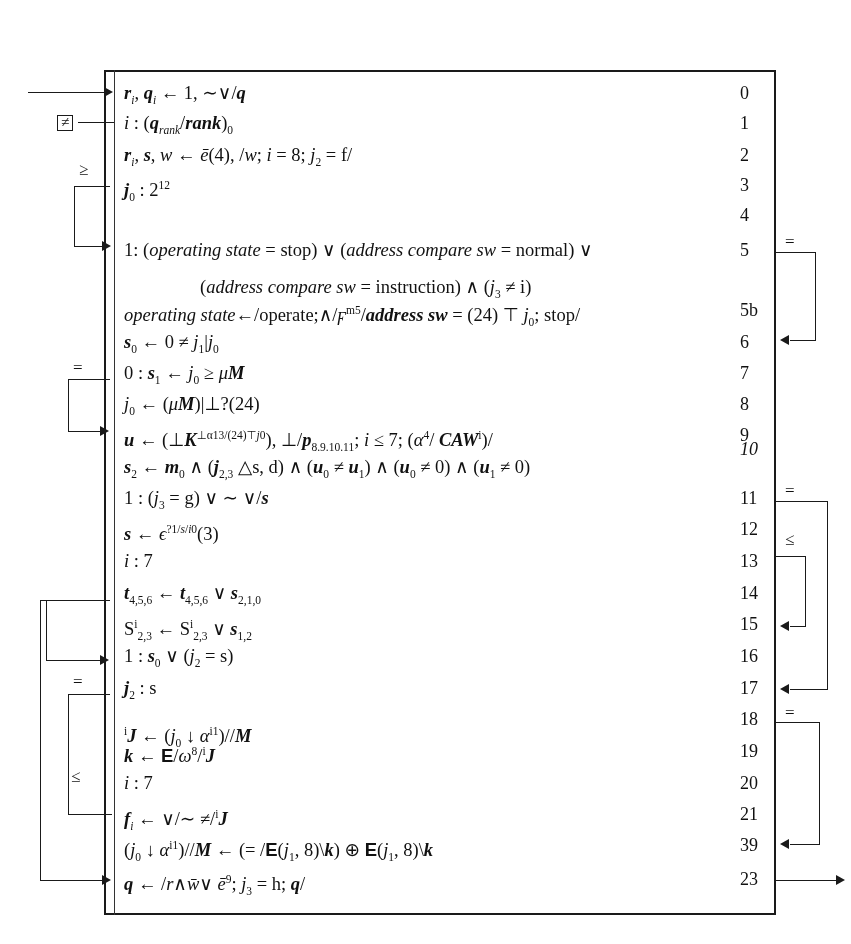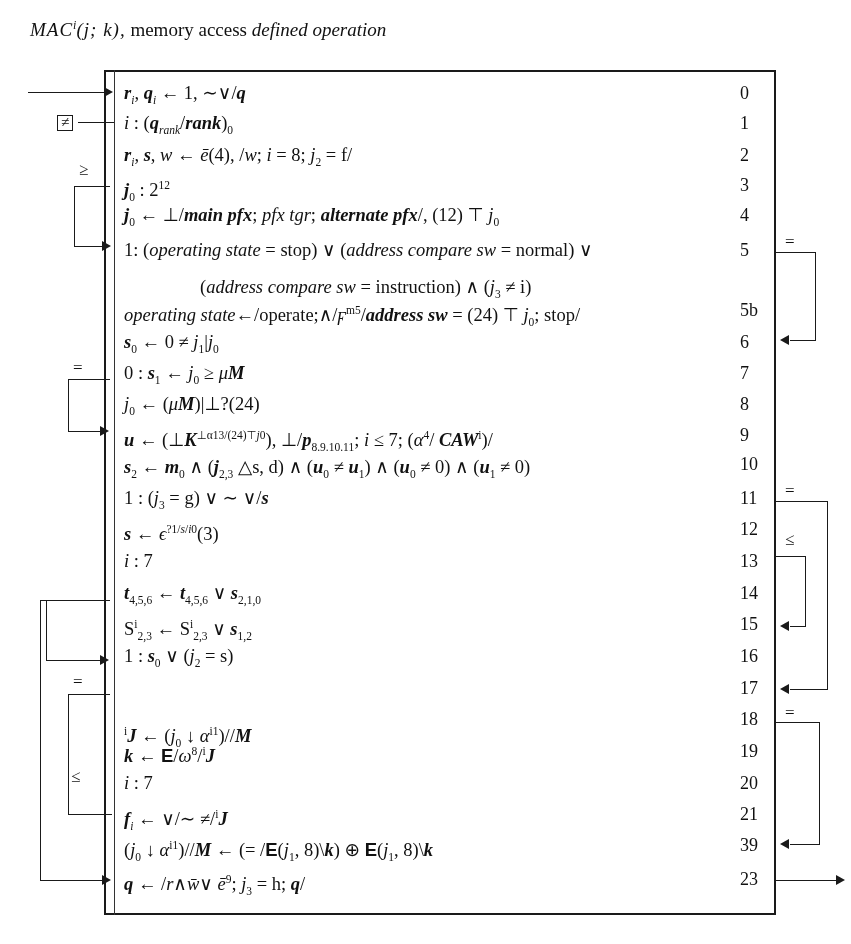--- a/index.html
+++ b/index.html
@@ -125,25 +125,20 @@
     font-size: 15px;
     background: #fff;
     line-height: 13px;
   }
 </style>
 </head>
 <body>
 
 <div id="page">
 
-  <div class="caption">
-    <span class="mac">MAC</span><span class="sup">i</span><span class="mac">(j; k),</span>
-    <span>memory access</span>
-    <span class="defop">defined operation</span>
-  </div>
 
   <div id="prog-box"></div>
   <div id="inner-rule"></div>
 
   <div class="line" style="top:83px;">
     <span class="txt"><b><i>r</i></b><span class="sub">i</span>, <b><i>q</i></b><span class="sub">i</span> ← 1, ∼∨/<b><i>q</i></b></span>
   </div>
   <div class="num" style="top:83px;">0</div>
 
   <div class="line" style="top:113px;">
@@ -154,23 +149,20 @@
   <div class="line" style="top:145px;">
     <span class="txt"><b><i>r</i></b><span class="sub">i</span>, <b><i>s</i></b>, <i>w</i> ← <i>ē</i>(4), /<i>w</i>; <i>i</i> = 8; <i>j</i><span class="subn">2</span> = f/</span>
   </div>
   <div class="num" style="top:145px;">2</div>
 
   <div class="line" style="top:175px;">
     <span class="txt"><b><i>j</i></b><span class="subn">0</span> : 2<span class="sup">12</span></span>
   </div>
   <div class="num" style="top:175px;">3</div>
 
-  <div class="line" style="top:205px;">
-    <span class="txt"><b><i>j</i></b><span class="subn">0</span> ← ⊥/<b><i>main pfx</i></b>; <i>pfx tgr</i>; <b><i>alternate pfx</i></b>/, (12) ⊤ <i>j</i><span class="subn">0</span></span>
-  </div>
   <div class="num" style="top:205px;">4</div>
 
   <div class="line" style="top:240px;">
     <span class="txt">1: (<i>operating state</i> = stop) ∨ (<i>address compare sw</i> = normal) ∨</span>
   </div>
   <div class="num" style="top:240px;">5</div>
 
   <div class="cont" style="top:276px;">
     (<i>address compare sw</i> = instruction) ∧ (<i>j</i><span class="subn">3</span> ≠ i)
   </div>
@@ -196,21 +188,21 @@
   <div class="num" style="top:394px;">8</div>
 
   <div class="line" style="top:425px;">
     <span class="txt"><b><i>u</i></b> ← (⊥<b><i>K</i></b><span class="sup">⊥α13/(24)⊤<i>j</i>0</span>), ⊥/<b><i>p</i></b><span class="subn">8.9.10.11</span>; <i>i</i> ≤ 7; (<i>α</i><span class="sup">4</span>/ <b><i>CAW</i></b><span class="sup">i</span>)/</span>
   </div>
   <div class="num" style="top:425px;">9</div>
 
   <div class="line" style="top:457px;">
     <span class="txt"><b><i>s</i></b><span class="subn">2</span> ← <b><i>m</i></b><span class="subn">0</span> ∧ (<b><i>j</i></b><span class="subn">2,3</span> △s, d) ∧ (<b><i>u</i></b><span class="subn">0</span> ≠ <b><i>u</i></b><span class="subn">1</span>) ∧ (<b><i>u</i></b><span class="subn">0</span> ≠ 0) ∧ (<b><i>u</i></b><span class="subn">1</span> ≠ 0)</span>
   </div>
-  <div class="num" style="top:454px;">10</div>
+  <div class="num" style="top:439px;font-style:italic;">10</div>
 
   <div class="line" style="top:488px;">
     <span class="txt">1 : (<i>j</i><span class="subn">3</span> = g) ∨ ∼ ∨/<b><i>s</i></b></span>
   </div>
   <div class="num" style="top:488px;">11</div>
 
   <div class="line" style="top:519px;">
     <span class="txt"><b><i>s</i></b> ← <i>ϵ</i><span class="sup">?1/<i>s</i>/<i>i</i>0</span>(3)</span>
   </div>
   <div class="num" style="top:519px;">12</div>
@@ -228,20 +220,23 @@
   <div class="line" style="top:614px;">
     <span class="txt">S<span class="sup">i</span><span class="subn">2,3</span> ← S<span class="sup">i</span><span class="subn">2,3</span> ∨ <b><i>s</i></b><span class="subn">1,2</span></span>
   </div>
   <div class="num" style="top:614px;">15</div>
 
   <div class="line" style="top:646px;">
     <span class="txt">1 : <b><i>s</i></b><span class="subn">0</span> ∨ (<i>j</i><span class="subn">2</span> = s)</span>
   </div>
   <div class="num" style="top:646px;">16</div>
 
+  <div class="line" style="top:678px;">
+    <span class="txt"><b><i>j</i></b><span class="subn">2</span> : s</span>
+  </div>
   <div class="num" style="top:678px;">17</div>
 
   <div class="line" style="top:721px;">
     <span class="txt"><span class="sup">i</span><b><i>J</i></b> ← (<i>j</i><span class="subn">0</span> ↓ <i>α</i><span class="sup">i1</span>)//<b><i>M</i></b></span>
   </div>
   <div class="num" style="top:709px;">18</div>
 
   <div class="line" style="top:741px;">
     <span class="txt"><b><i>k</i></b> ← <span class="sans">E</span>/<i>ω</i><span class="sup">8</span>/<span class="sup">i</span><b><i>J</i></b></span>
   </div>

